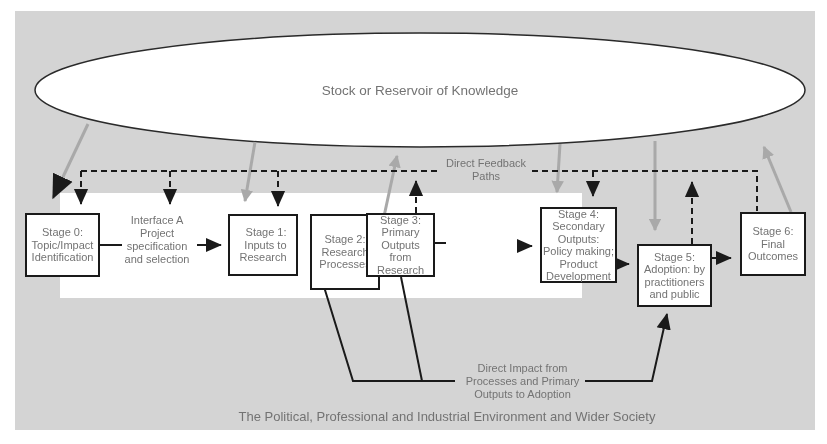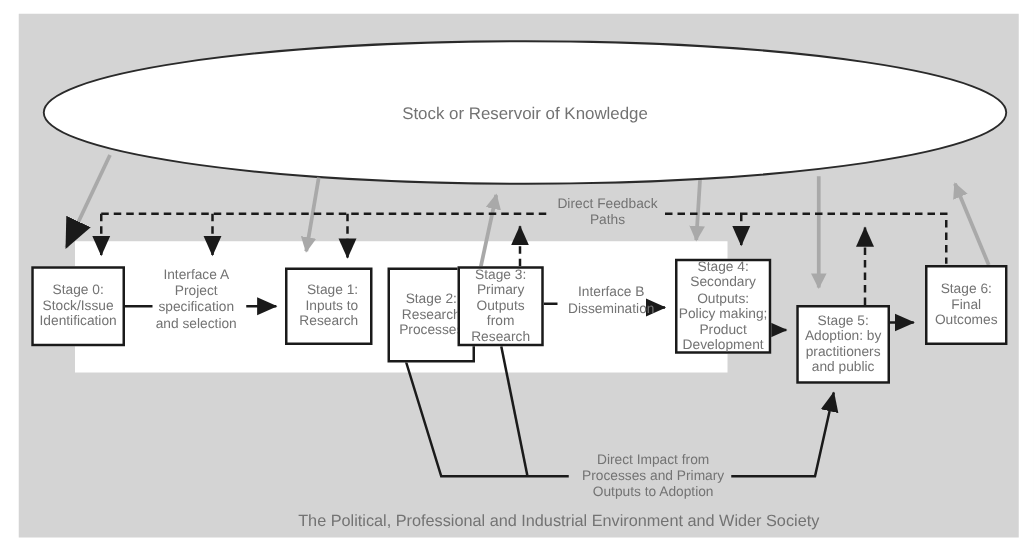--- a/index.html
+++ b/index.html
@@ -98,21 +98,21 @@
     <g stroke="#1a1a1a" stroke-width="2" fill="none">
       <path d="M321,277 L353,381 L455,381"></path>
       <path d="M401,277 L422,381"></path>
       <path d="M585,381 L652,381 L667,314" marker-end="url(#mBlack)"></path>
     </g>
   </svg>
 
   <div class="ellipse-label">Stock or Reservoir of Knowledge</div>
 
   <div class="stage-box s0">Stage 0:
-Stock/Issue
+Topic/Impact
 Identification</div>
   <div class="stage-box s1">Stage 1:
 Inputs to
 Research</div>
   <div class="stage-box s2">Stage 2:
 Research
 Processes</div>
   <div class="stage-box s3">Stage 3:
 Primary
 Outputs
@@ -129,22 +129,20 @@
 practitioners
 and public</div>
   <div class="stage-box s6">Stage 6:
 Final
 Outcomes</div>
 
   <div class="float-label lbl-interface-a">Interface A
 Project
 specification
 and selection</div>
-  <div class="float-label lbl-interface-b">Interface B
-Dissemination</div>
 
   <div class="float-label lbl-feedback">Direct Feedback
 Paths</div>
   <div class="float-label lbl-impact">Direct Impact from
 Processes and Primary
 Outputs to Adoption</div>
   <div class="caption">The Political, Professional and Industrial Environment and Wider Society</div>
 
 </div>
 

